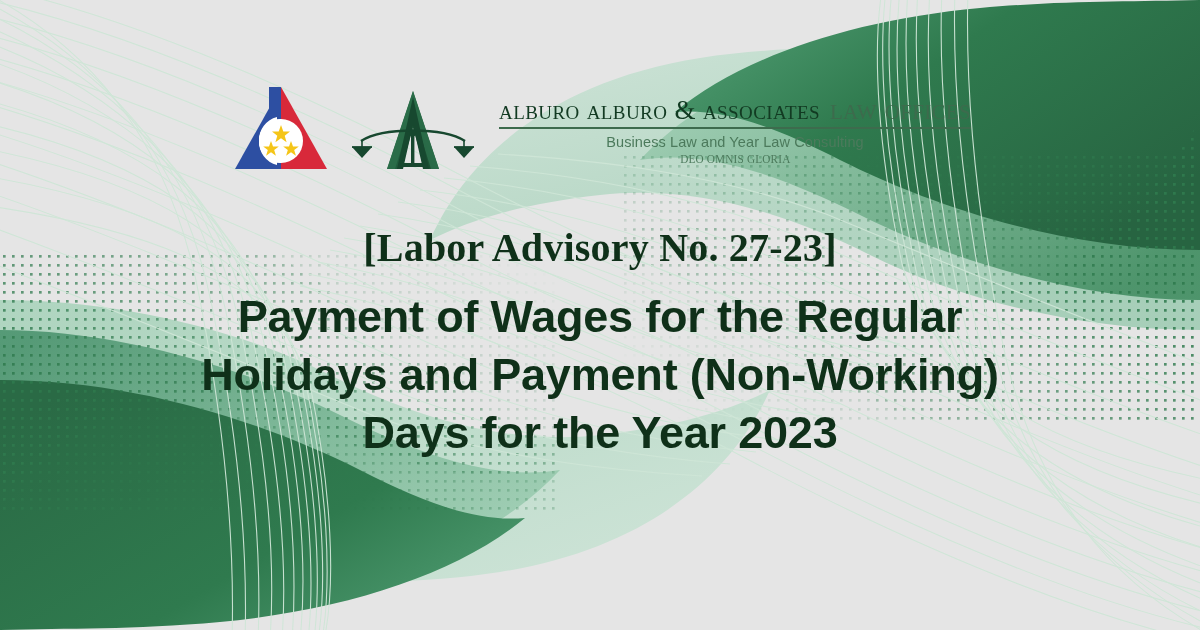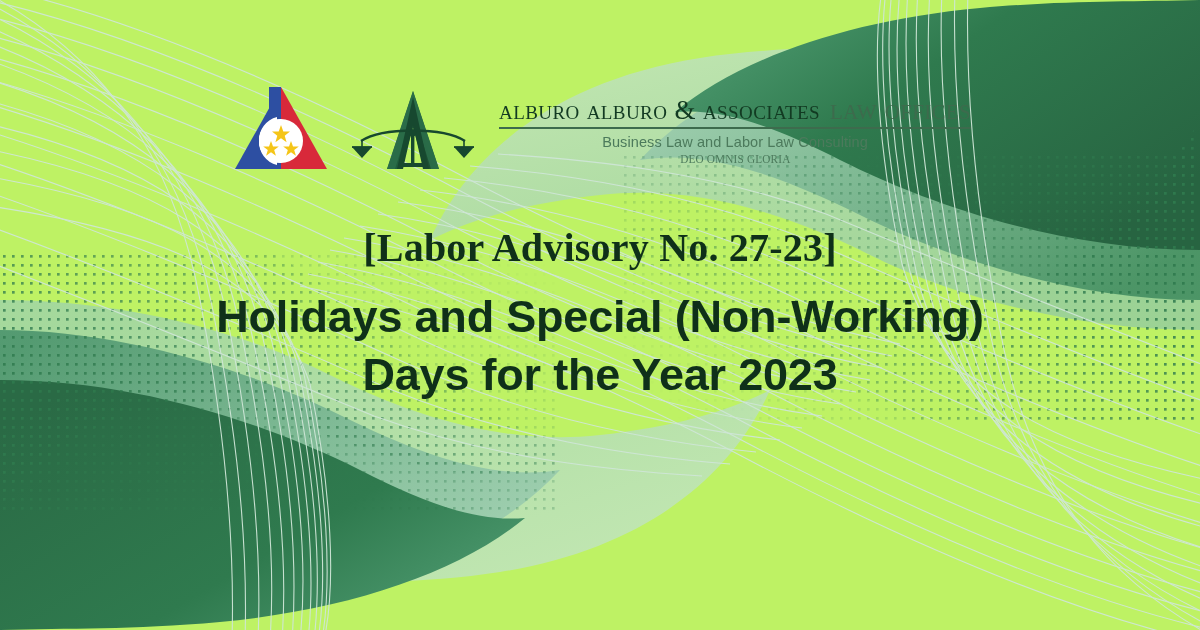--- a/index.html
+++ b/index.html
@@ -8,21 +8,21 @@
     background: #ffffff;
   }
   body {
     font-family: "Liberation Sans", sans-serif;
   }
   .canvas {
     position: relative;
     width: 1200px;
     height: 630px;
     overflow: hidden;
-    background: #bef264;
+    background: #e5e5e5;
   }
   .bg-layer {
     position: absolute;
     inset: 0;
     width: 1200px;
     height: 630px;
     pointer-events: none;
   }
 
   
@@ -330,26 +330,27 @@
         <line x1="113" y1="58" x2="113" y2="64" stroke="#17482F" stroke-width="1.6"></line>
         <path d="M103,64 L123,64 L113,75 Z" fill="#17482F"></path>
         <path d="M103,64 L123,64" stroke="#17482F" stroke-width="1.8"></path>
       </svg>
 
       <div class="firm-block">
         <div class="firm-line1">
           <span class="firm-name">Alburo Alburo &amp; Associates</span>
           <span class="firm-suffix">Law Offices</span>
         </div>
-        <div class="firm-line2">Business Law and Labor Law Consulting</div>
+        <div class="firm-line2">Business Law and Year Law Consulting</div>
         <div class="firm-line3">DEO OMNIS GLORIA</div>
       </div>
     </div>
 
     <div class="advisory">[Labor Advisory No. 27-23]</div>
 
     <div class="headline">
-      <span class="hl">Holidays and Special (Non-Working)</span>
+      <span class="hl">Payment of Wages for the Regular</span>
+      <span class="hl">Holidays and Payment (Non-Working)</span>
       <span class="hl">Days for the Year 2023</span>
     </div>
 
   </div>
 </div>
 
 </body></html>

